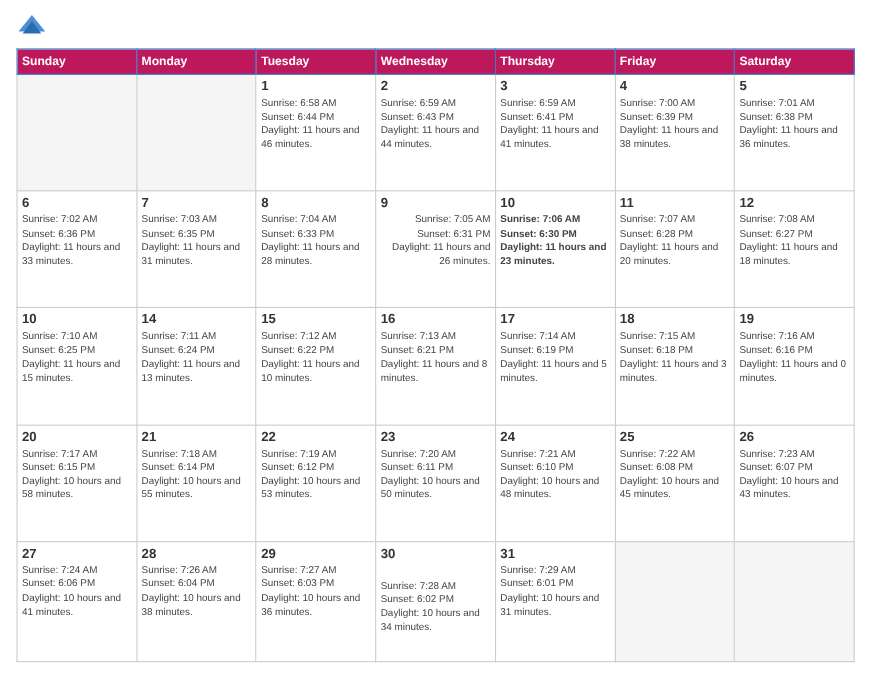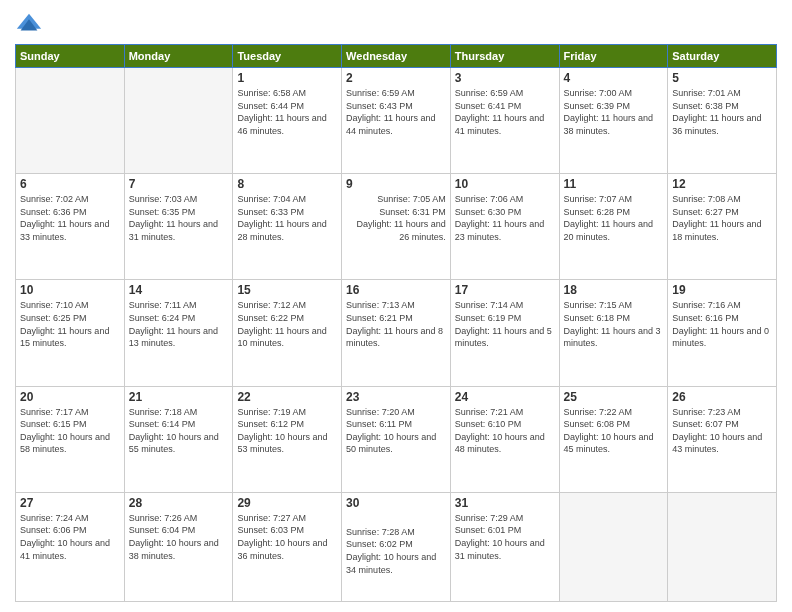--- a/index.html
+++ b/index.html
@@ -60,21 +60,21 @@
       color: #555;
     }
     .calendar {
       flex: 1;
       border: 1px solid #ccc;
       border-collapse: collapse;
       width: 100%;
       table-layout: fixed;
     }
     .calendar th {
-      background-color: #4d7c0f;
+      background-color: #be185d;
       color: #fff;
       font-size: 11px;
       font-weight: bold;
       padding: 5px 4px;
       border: 1px solid #3a7ac9;
       text-align: left;
     }
     .calendar td {
       border: 1px solid #ccc;
       vertical-align: top;
@@ -190,21 +190,21 @@
 Daylight: 11 hours and 28 minutes.</div>
           </td>
           <td>
             <span class="day-number">9</span>
             <div class="day-detail" style="white-space: pre-line; text-align: right;">Sunrise: 7:05 AM
 Sunset: 6:31 PM
 Daylight: 11 hours and 26 minutes.</div>
           </td>
           <td>
             <span class="day-number">10</span>
-            <div class="day-detail" style="white-space: pre-line;">Sunrise: 7:06 AM
+            <div class="day-detail" style="white-space: pre-line; font-weight: bold;">Sunrise: 7:06 AM
 Sunset: 6:30 PM
 Daylight: 11 hours and 23 minutes.</div>
           </td>
           <td>
             <span class="day-number">11</span>
             <div class="day-detail" style="white-space: pre-line;">Sunrise: 7:07 AM
 Sunset: 6:28 PM
 Daylight: 11 hours and 20 minutes.</div>
           </td>
           <td>

